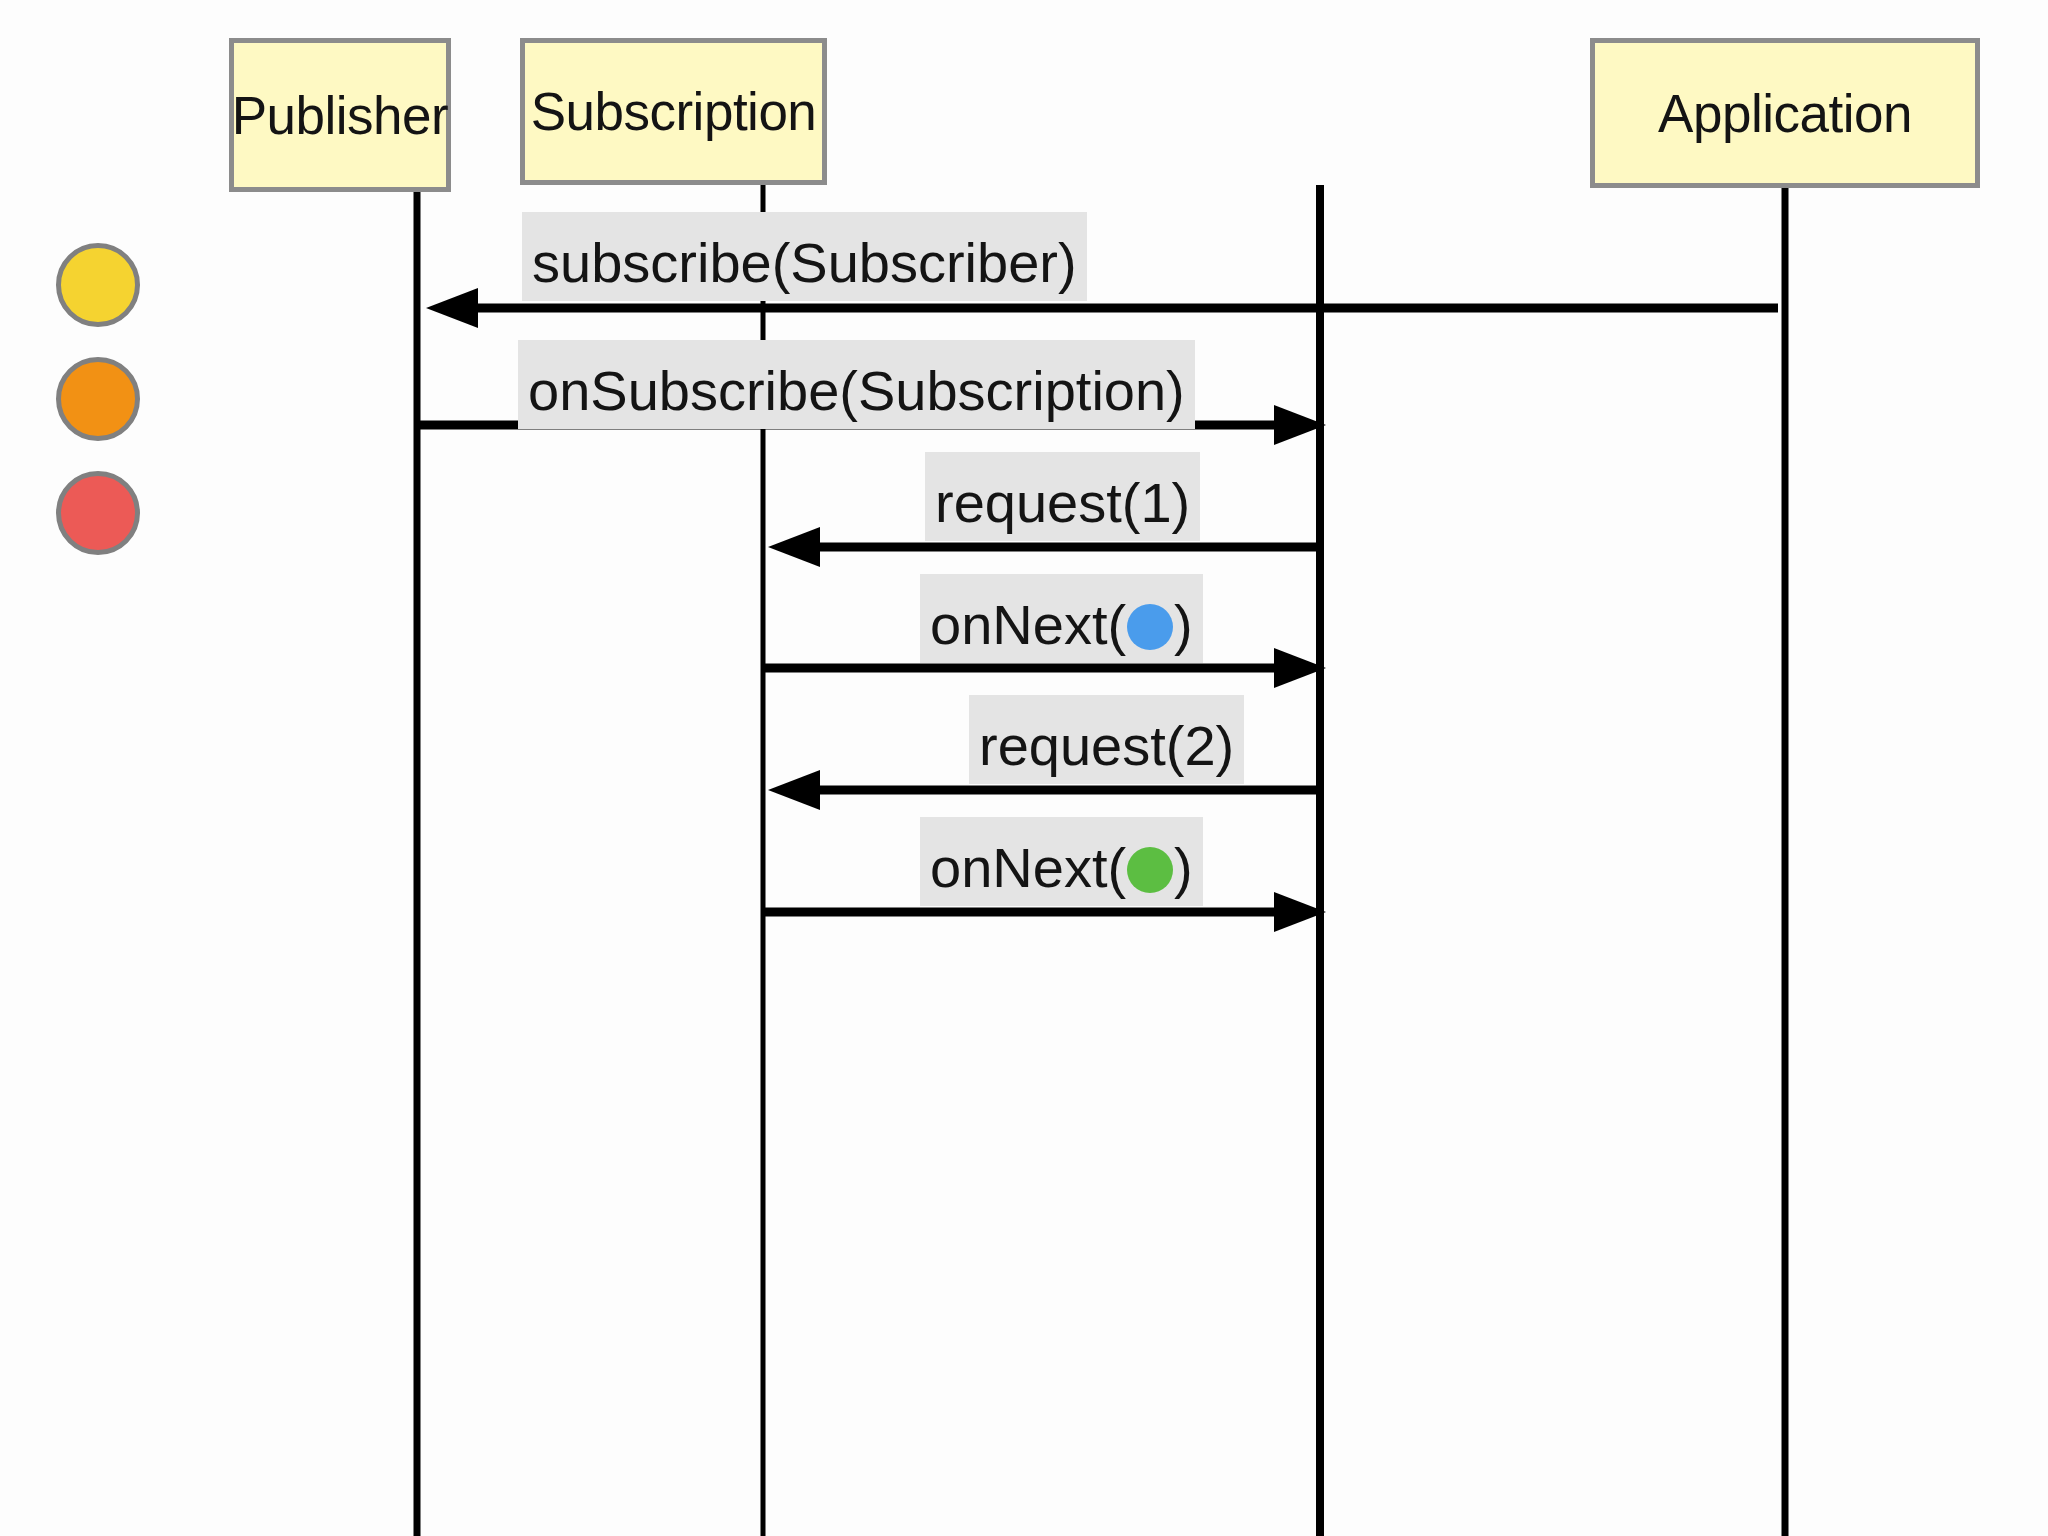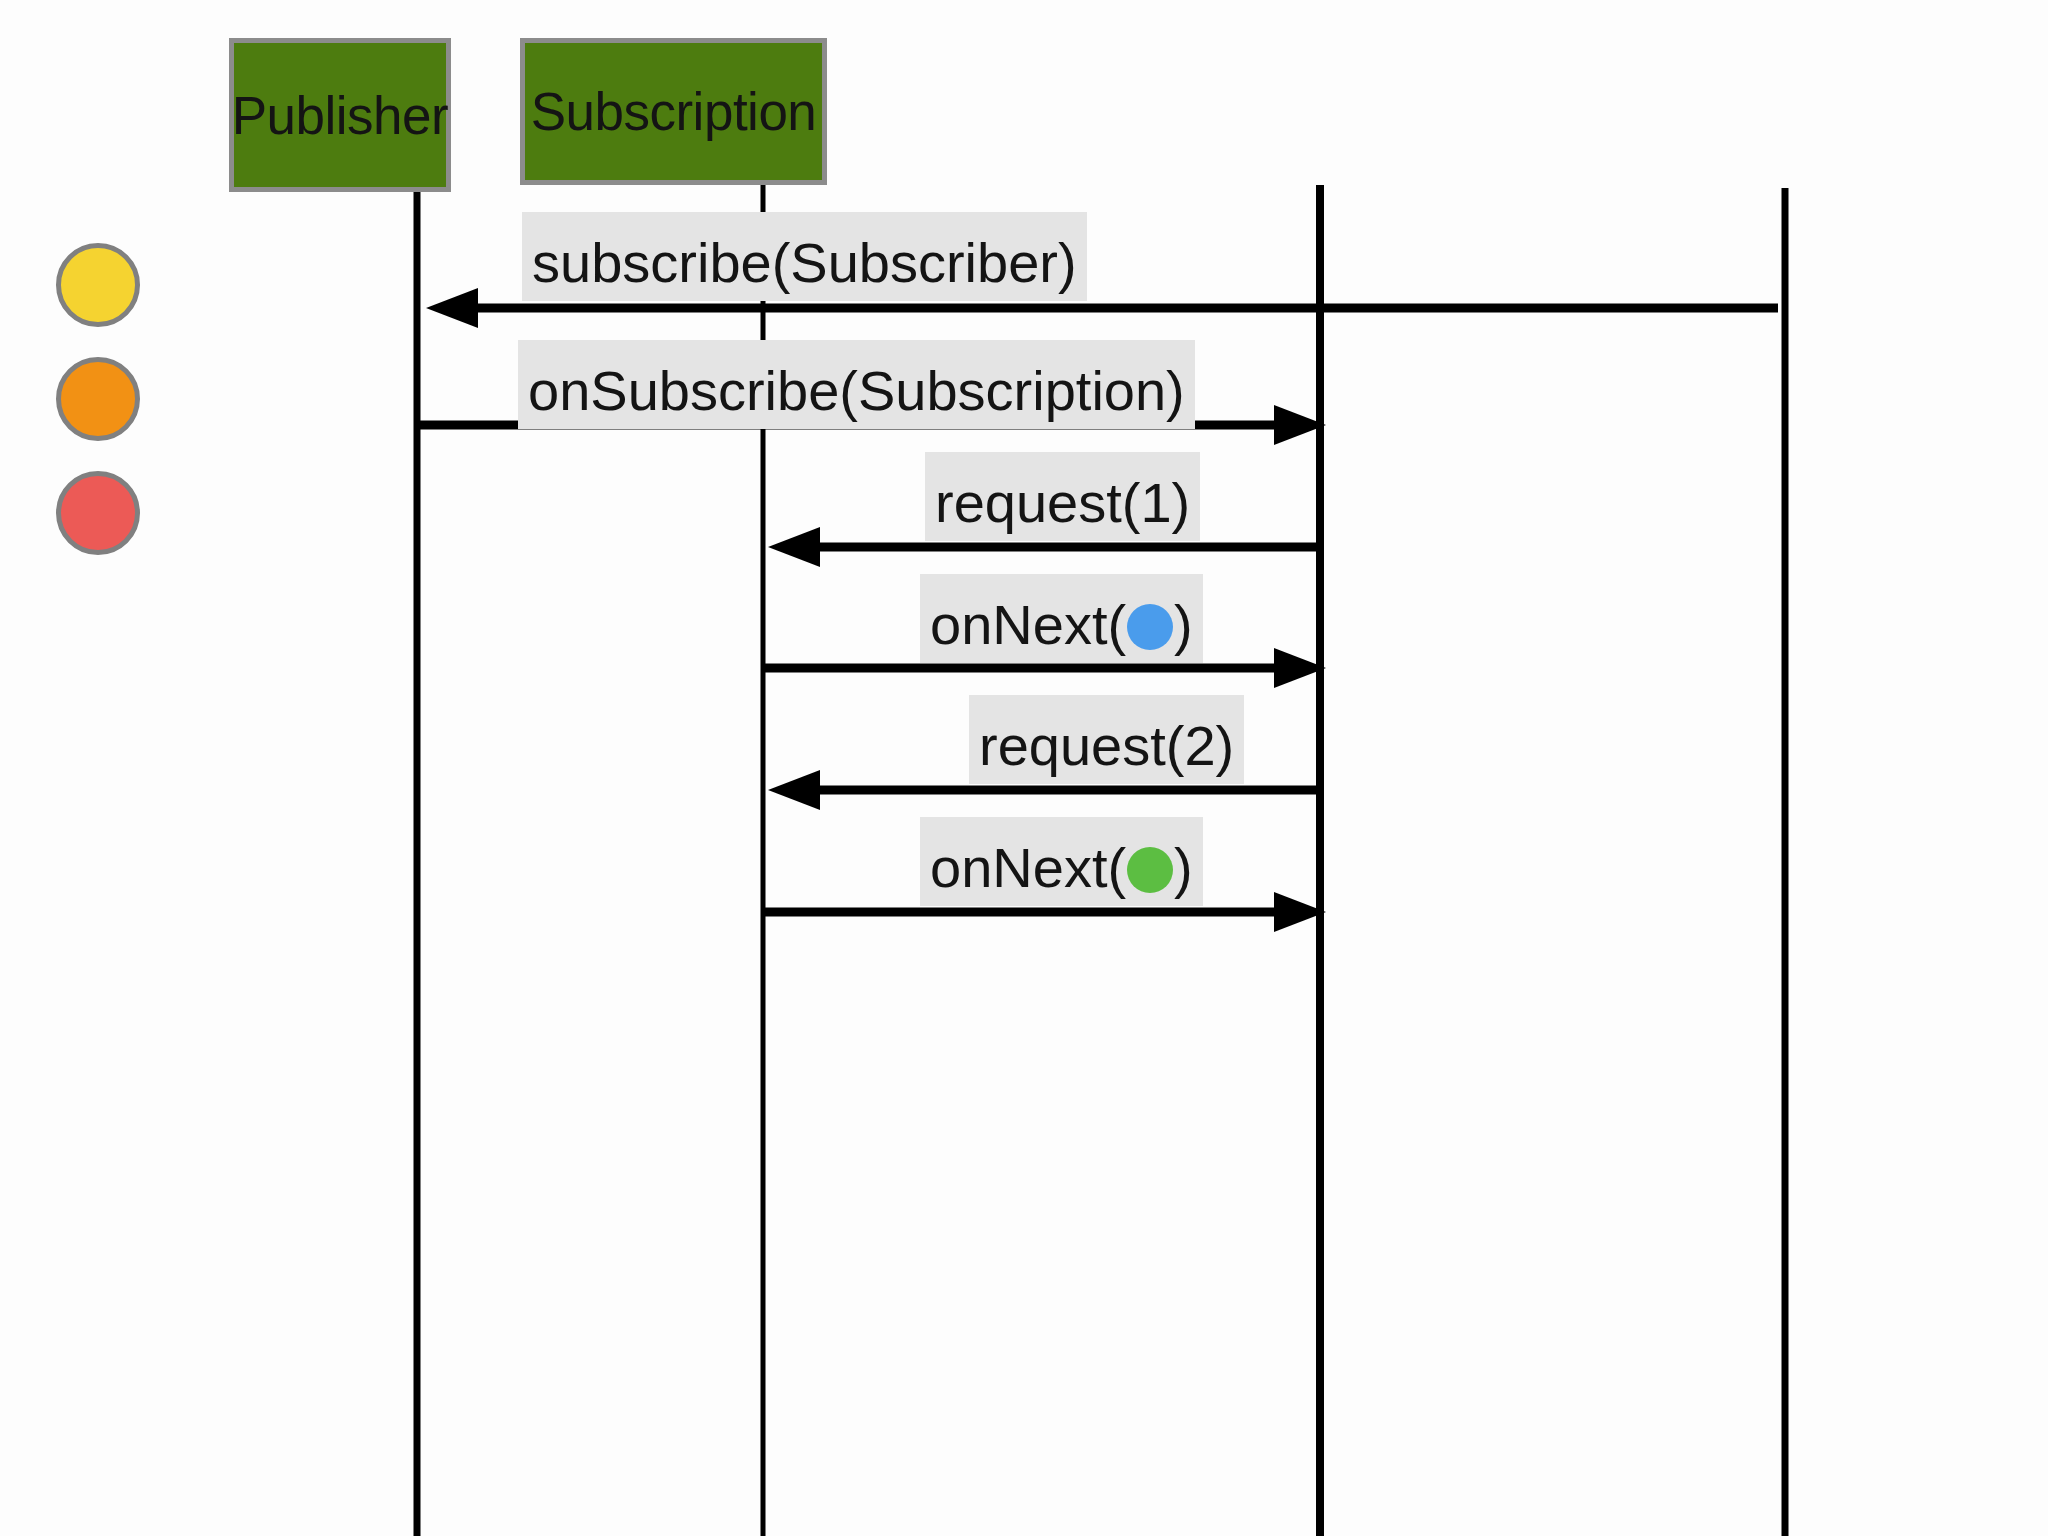--- a/index.html
+++ b/index.html
@@ -22,21 +22,21 @@
     left: 0;
     top: 0;
     width: 2048px;
     height: 1536px;
   }
   
   .participant-box {
     position: absolute;
     box-sizing: border-box;
     border: 5px solid #8c8c8c;
-    background: #4d7c0f;
+    background: #fef9c3;
     display: flex;
     align-items: center;
     justify-content: center;
   }
   .participant-label {
     font-family: "Liberation Sans", sans-serif;
     font-size: 53px;
     color: #141414;
     letter-spacing: -0.5px;
     white-space: nowrap;
@@ -123,20 +123,23 @@
 
   <div class="participant-box" style="left:229px; top:38px; width:222px; height:154px;">
     <span class="participant-label">Publisher</span>
   </div>
 
   <div class="participant-box" style="left:520px; top:38px; width:307px; height:147px;">
     <span class="participant-label">Subscription</span>
   </div>
 
 
+  <div class="participant-box" style="left:1590px; top:38px; width:390px; height:150px;">
+    <span class="participant-label">Application</span>
+  </div>
 
   <div class="msg-label" style="left:522px; top:212px;">
     <span>subscribe(Subscriber)</span>
   </div>
 
   <div class="msg-label" style="left:518px; top:340px;">
     <span>onSubscribe(Subscription)</span>
   </div>
 
   <div class="msg-label" style="left:925px; top:452px;">

